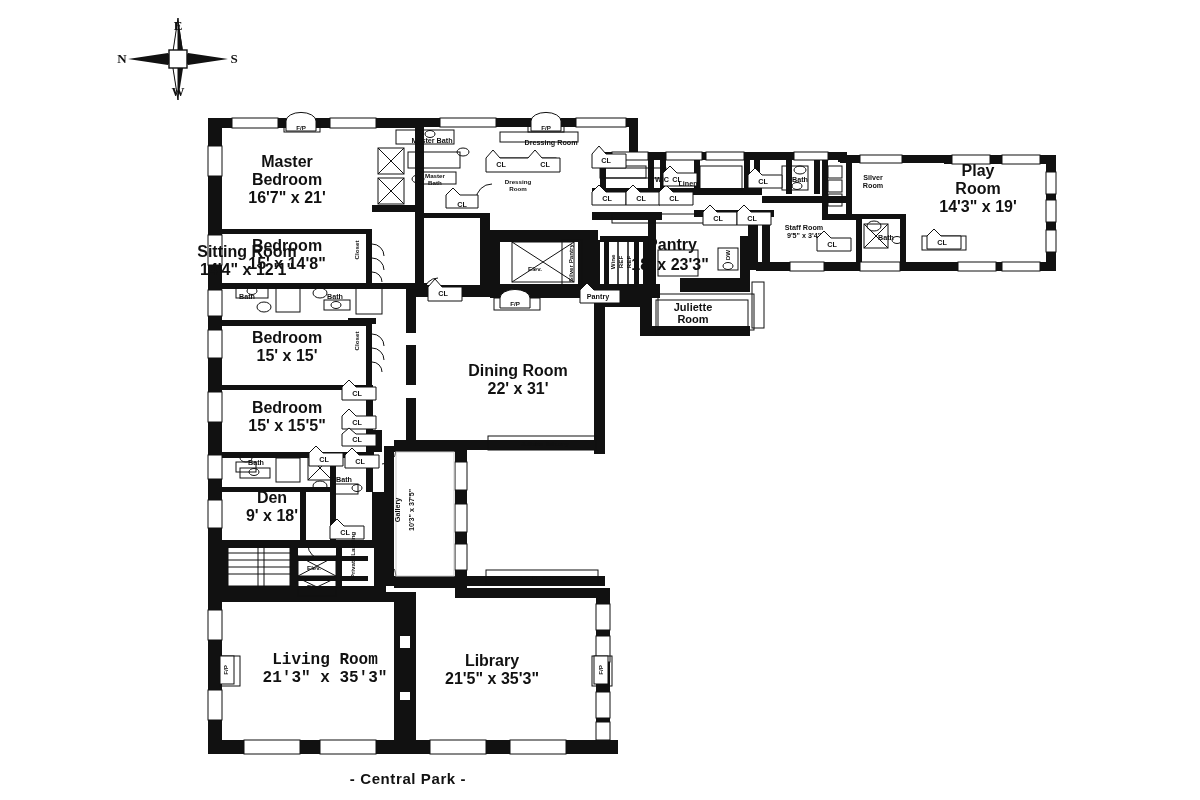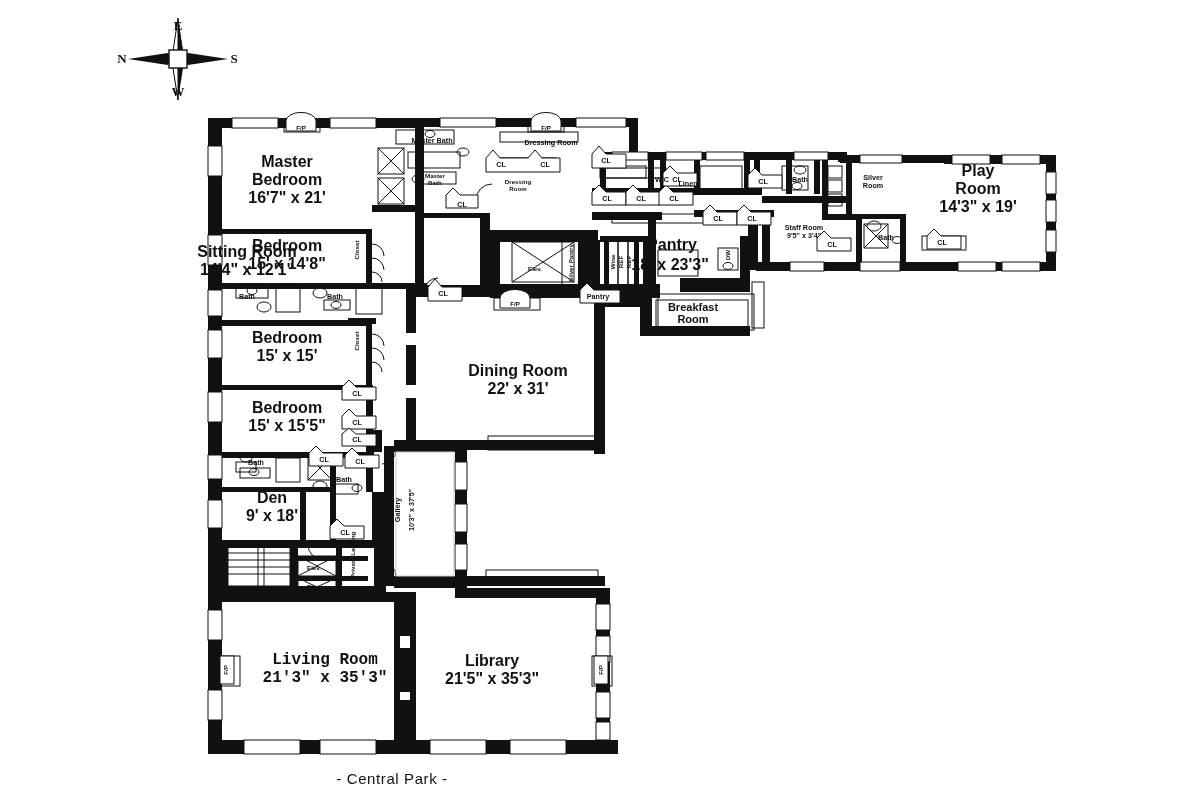--- a/index.html
+++ b/index.html
@@ -4,22 +4,22 @@
 <style>
   html,body{margin:0;padding:0;background:#ffffff;}
   body{width:1200px;height:800px;position:relative;overflow:hidden;
        font-family:"Liberation Sans",sans-serif;color:#111;}
   #plan{position:absolute;left:0;top:0;width:1200px;height:800px;}
   .lbl{position:absolute;transform:translate(-50%,-50%);text-align:center;
        line-height:1.12;font-weight:bold;color:#111;white-space:pre;pointer-events:none;}
   .title{position:absolute;left:600px;top:48px;transform:translate(-50%,-50%);
          text-align:center;font-size:23px;font-weight:bold;line-height:1.22;
          font-family:"Liberation Sans",sans-serif;letter-spacing:.3px;}
-  .park{position:absolute;left:392px;top:778px;transform:translate(-50%,-50%);
-        font-size:15px;font-weight:normal;letter-spacing:.6px;}
+  .park{position:absolute;left:408px;top:778px;transform:translate(-50%,-50%);
+        font-size:15px;font-weight:bold;letter-spacing:.6px;}
   .compass-lbl{position:absolute;transform:translate(-50%,-50%);
         font-family:"Liberation Serif",serif;font-weight:bold;font-size:13px;}
   .room{font-size:11px;}
   .tiny{font-size:6.2px;}
   .tiny2{font-size:7.2px;}
   .rot90{transform:translate(-50%,-50%) rotate(-90deg);}
 </style>
 </head>
 <body>
 
@@ -383,21 +383,21 @@
     <div class="lbl big" style="left: 287px; top: 417px;">Bedroom
 15' x 15'5"</div>
     <div class="lbl big" style="left: 272px; top: 507px;">Den
 9' x 18'</div>
     <div class="lbl big" style="left: 247px; top: 261px;">Sitting Room
 14'4" x 12'1"</div>
     <div class="lbl big" style="left: 518px; top: 380px;">Dining Room
 22' x 31'</div>
     <div class="lbl big" style="left: 672px; top: 245px;">Pantry</div>
     <div class="lbl big" style="left: 670px; top: 265px;">18' x 23'3"</div>
-    <div class="lbl room" style="left: 693px; top: 313px;">Breakfast
+    <div class="lbl room" style="left: 693px; top: 313px;">Juliette
 Room</div>
     <div class="lbl big" style="left: 978px; top: 189px;">Play
 Room
 14'3" x 19'</div>
     <div class="lbl big" style="left: 325px; top: 670px; font-family: Liberation Mono, monospace;">Living Room
 21'3" x 35'3"</div>
     <div class="lbl big" style="left: 492px; top: 670px;">Library
 21'5" x 35'3"</div>
     <div class="lbl tiny2" style="left: 804px; top: 232px;">Staff Room
 9'5" x 3'4"</div>

